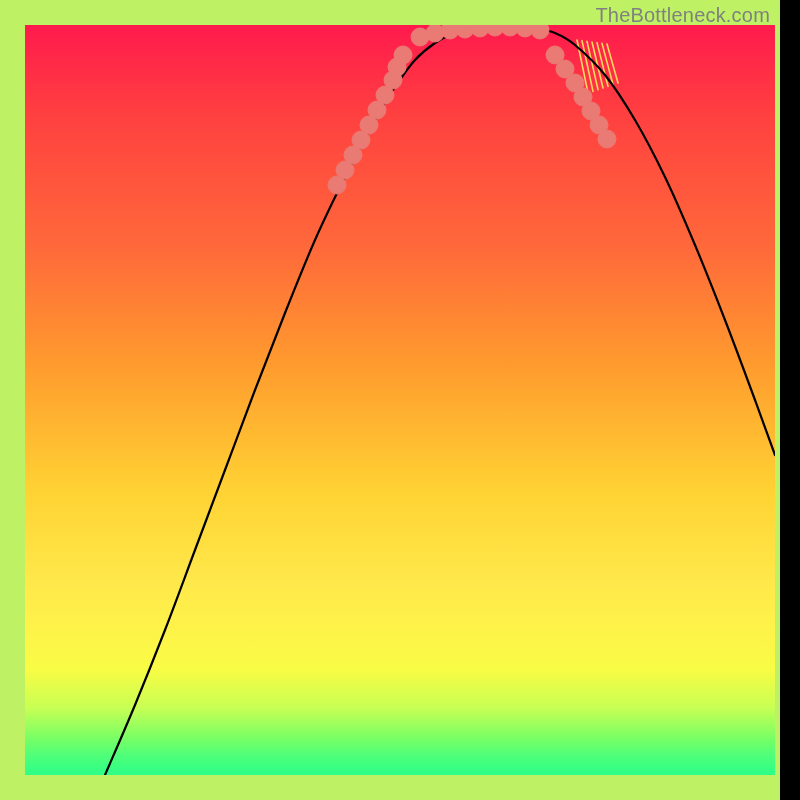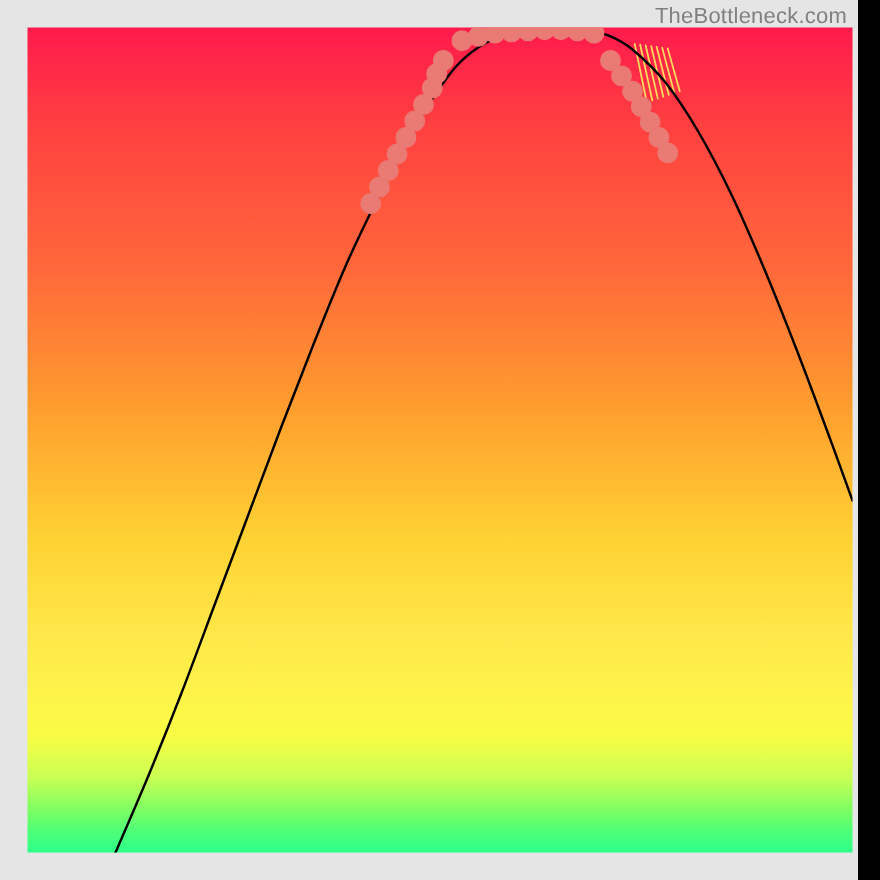--- a/index.html
+++ b/index.html
@@ -8,21 +8,21 @@
     width: 800px;
     height: 800px;
     background: #000;
     overflow: hidden;
     font-family: Arial, Helvetica, sans-serif;
   }
   .stage {
     position: relative;
     width: 780px;
     height: 800px;
-    background: #e5e5e5;
+    background: #bef264;
   }
   .plot-area {
     position: absolute;
     left: 25px;
     top: 25px;
     width: 750px;
     height: 750px;
     
     background: linear-gradient(
       to bottom,

